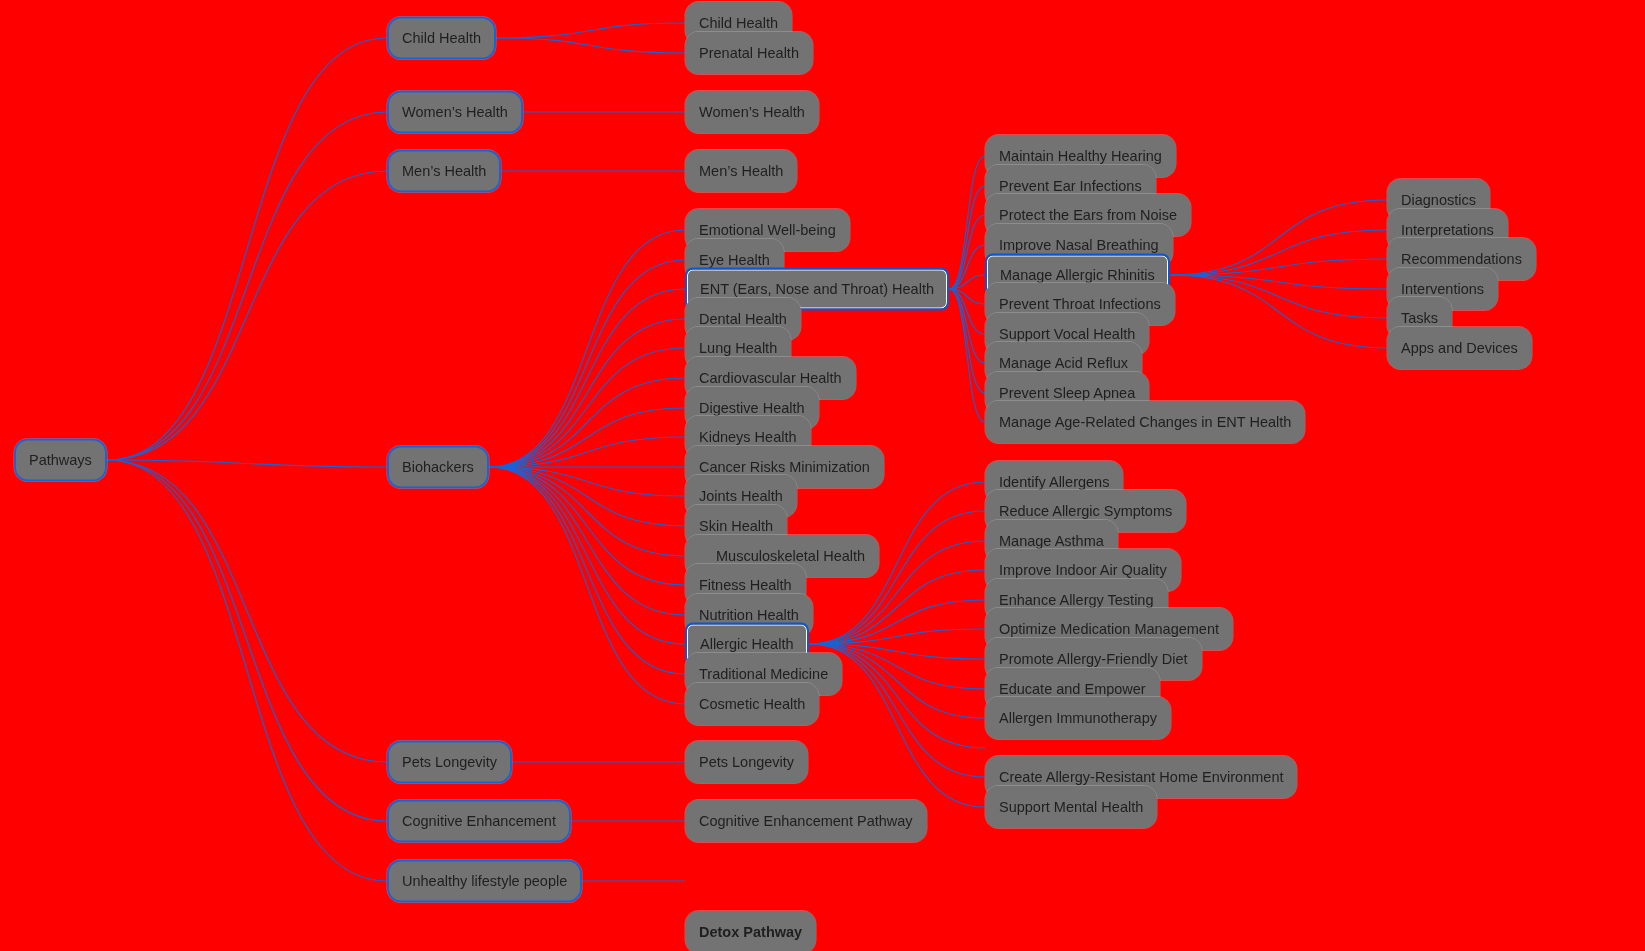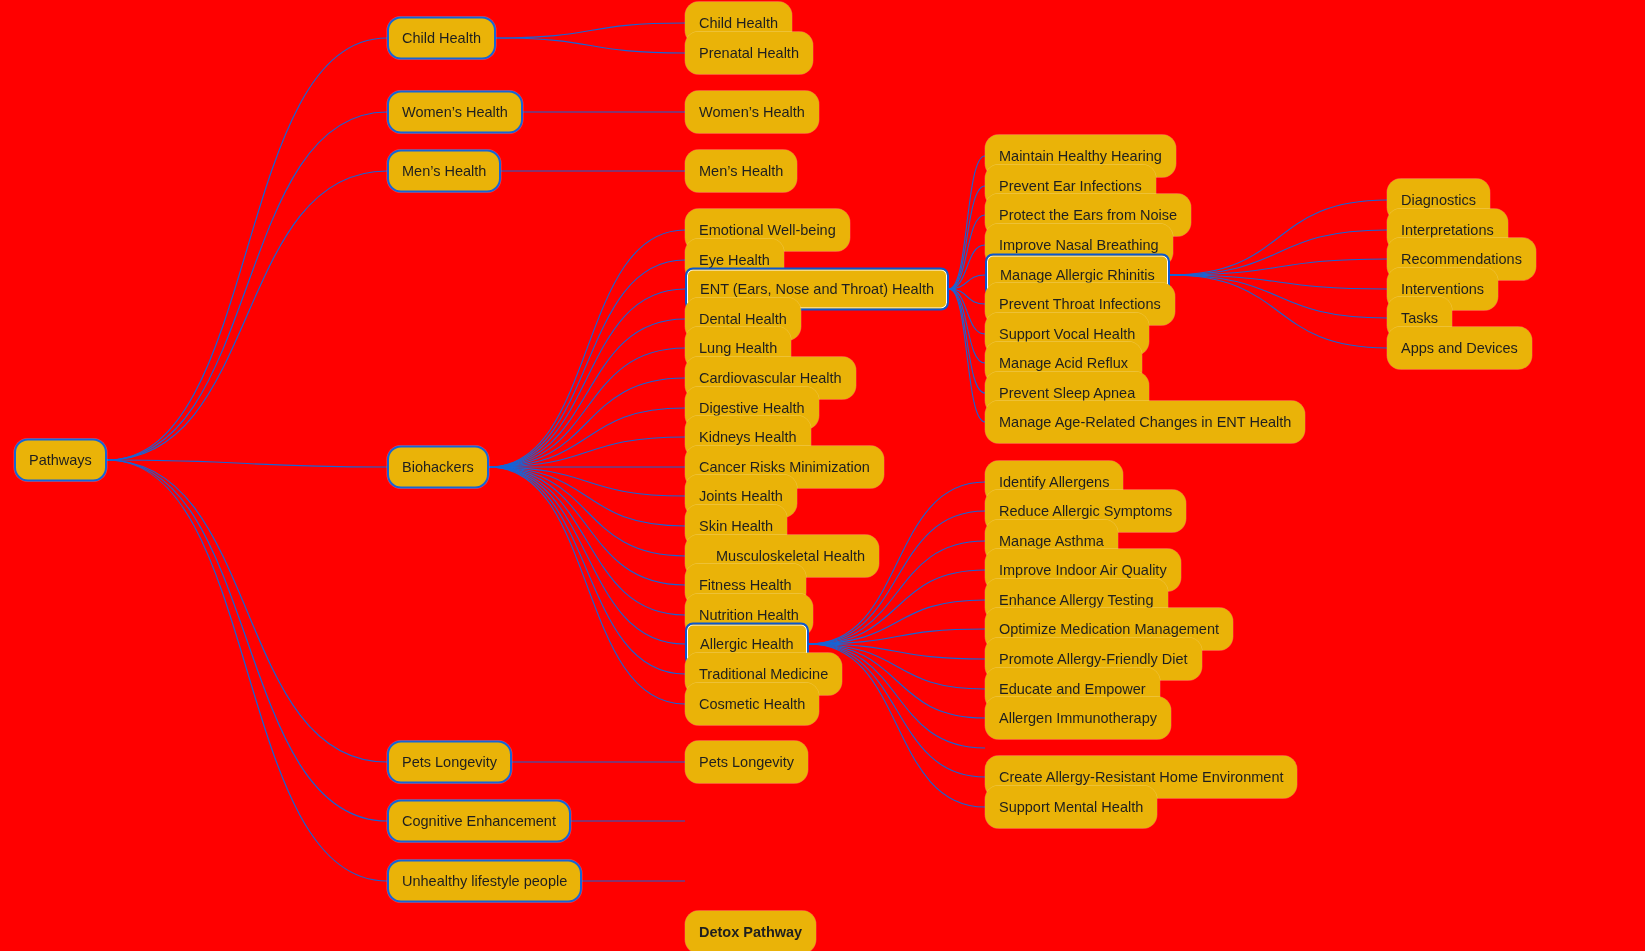--- a/index.html
+++ b/index.html
@@ -16,21 +16,21 @@
     background: #FF0000;
   }
   #edges {
     position: absolute;
     left: 0; top: 0;
     width: 1645px; height: 951px;
     pointer-events: none;
   }
   .node {
     position: absolute;
-    background: #eab308;
+    background: #737373;
     border: 1px solid #1565d8;
     border-radius: 13px;
     color: #1f1f1f;
     font-size: 14.5px;
     line-height: 1;
     white-space: nowrap;
     display: flex;
     align-items: center;
     padding: 0 13px;
     height: 43px;
@@ -203,20 +203,23 @@
     </div>
     <div class="node plain" style="left: 685px; top: 674px;">
       <span>Traditional Medicine</span>
     </div>
     <div class="node plain" style="left: 685px; top: 704px;">
       <span>Cosmetic Health</span>
     </div>
     <div class="node plain" style="left: 685px; top: 762px;">
       <span>Pets Longevity</span>
     </div>
+    <div class="node plain" style="left: 685px; top: 821px;">
+      <span>Cognitive Enhancement Pathway</span>
+    </div>
     <div class="node plain" style="left: 685px; top: 932px; font-weight: bold;">
       <span>Detox Pathway</span>
     </div>
     <div class="node plain" style="left: 985px; top: 156px;">
       <span>Maintain Healthy Hearing</span>
     </div>
     <div class="node plain" style="left: 985px; top: 186px;">
       <span>Prevent Ear Infections</span>
     </div>
     <div class="node plain" style="left: 985px; top: 215px;">

